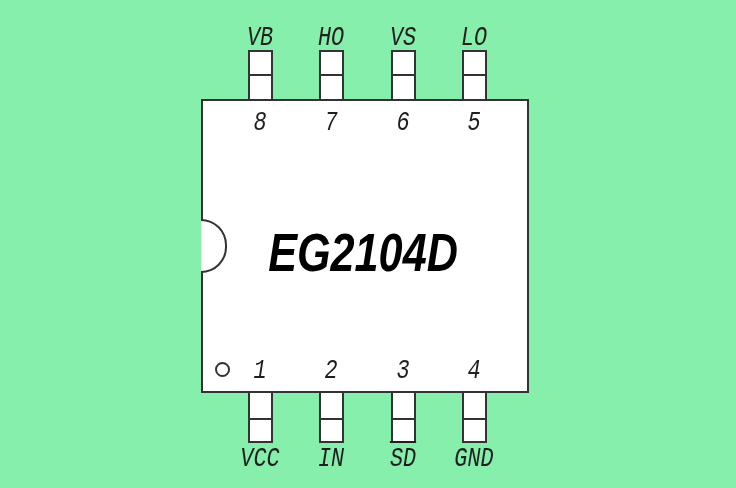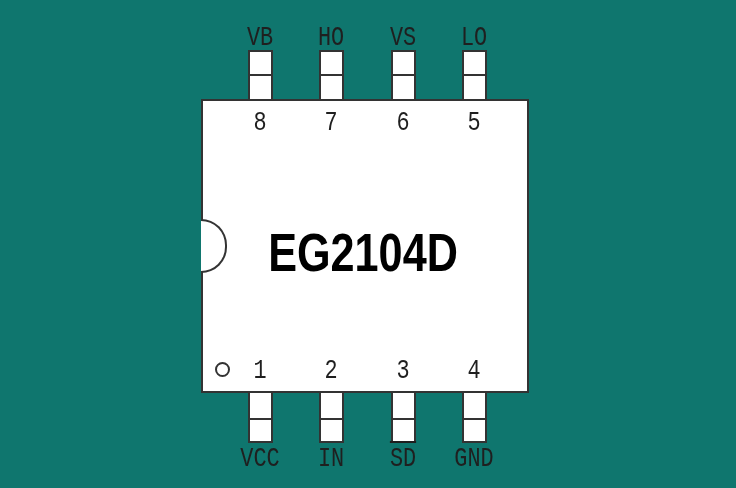--- a/index.html
+++ b/index.html
@@ -1,24 +1,25 @@
 <!DOCTYPE html>
 <html><head>
 <meta charset="utf-8">
 <style>
   * { margin: 0; padding: 0; box-sizing: border-box; }
   html, body { background: #ffffff; }
   .canvas {
     position: relative;
     width: 736px;
     height: 488px;
-    background: #0f766e;
+    background: #86efac;
     overflow: hidden;
     font-family: "Liberation Mono", monospace;
     color: #1f1f1f;
+    font-style: italic;
   }
 
   
   .chip {
     position: absolute;
     left: 201px; top: 99px;
     width: 328px; height: 294px;
     border: 2px solid #333333;
     background: #ffffff;
   }

